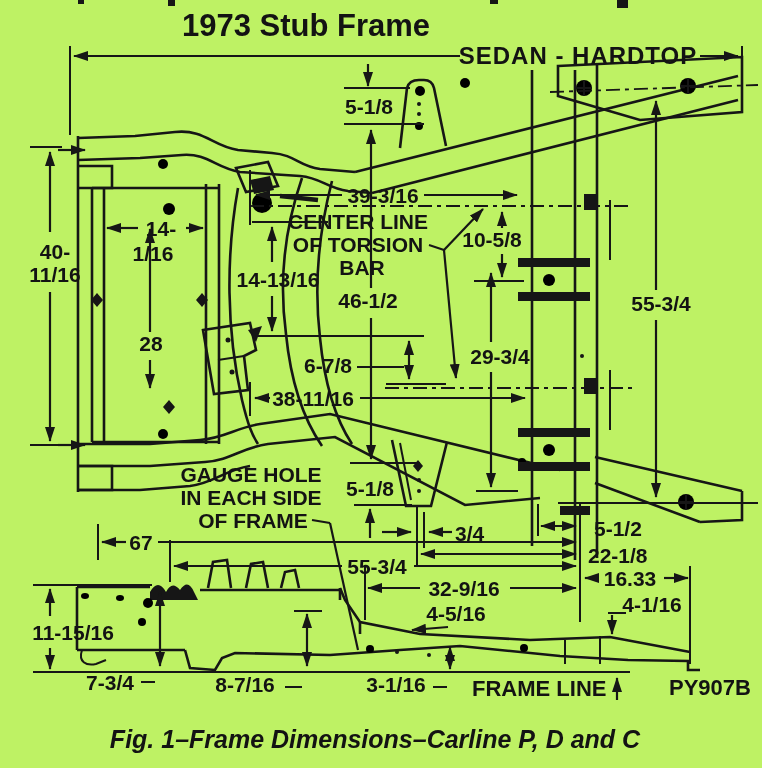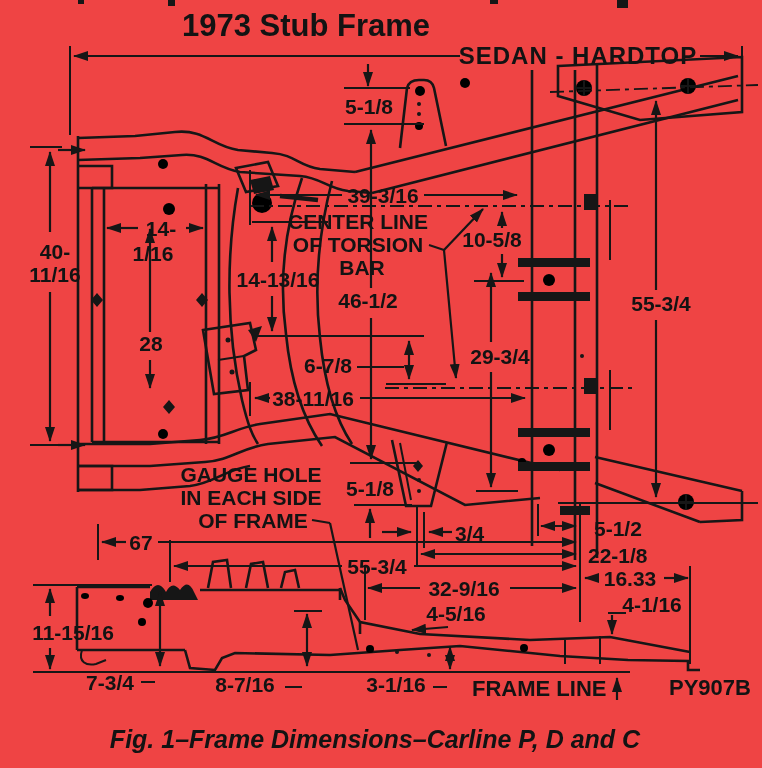--- a/index.html
+++ b/index.html
@@ -1,16 +1,16 @@
 <!DOCTYPE html>
 <html><head>
 <meta charset="utf-8">
 <style>
   html,body{margin:0;padding:0;background:#ffffff;}
-  .sheet{position:relative;width:762px;height:768px;background:#ef4444;overflow:hidden;
+  .sheet{position:relative;width:762px;height:768px;background:#bef264;overflow:hidden;
          font-family:"Liberation Sans",sans-serif;}
   svg{position:absolute;left:0;top:0;}
   svg path, svg line, svg polyline{fill:none;stroke:#161616;}
   .st{stroke-width:2.6;}
   .st2{stroke-width:2;}
   .thick{stroke-width:4.5;}
   .fillb{fill:#161616;stroke:none;}
   .dim{fill:none;stroke:#161616;stroke-width:2.2;}
   .tick{fill:none;stroke:#161616;stroke-width:2;}
   .cl{fill:none;stroke:#161616;stroke-width:1.8;stroke-dasharray:14 5 4 5;}

